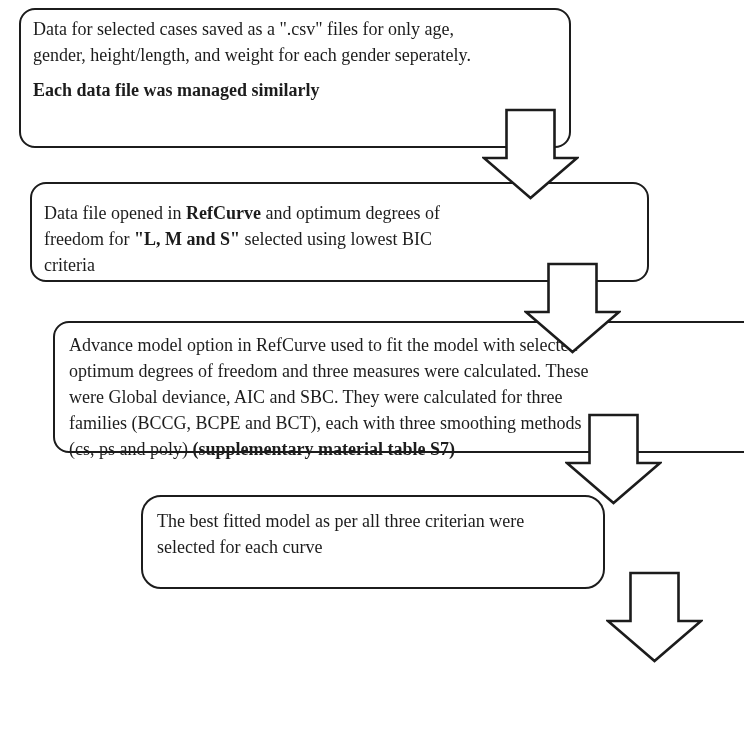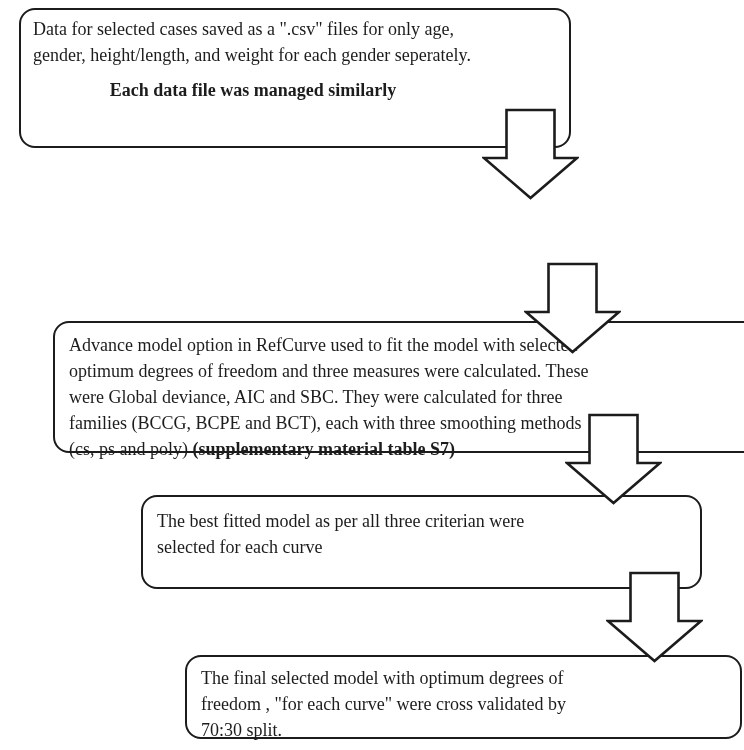--- a/index.html
+++ b/index.html
@@ -11,29 +11,29 @@
     color:var(--text); font-size:18px; line-height:26px;margin-left:9px;
   }
   .fbox {
     position:absolute; box-sizing:border-box;
     border:2.6px solid var(--line); border-radius:16px;
     background:var(--bg);
   }
   .fbox p { margin:0 0 9px 0; }
   .fbox p:last-child { margin-bottom:0; }
   .b { font-weight:bold; }
-  .center { text-align:center; }
+  .center { text-align:left; }
 
   .b1 { left:10px;  top:8px;   width:552px; height:140px; padding:6px 12px; }
   .b1 p { max-width:440px; }
   .b2 { left:21px;  top:182px; width:619px; height:100px; padding:16px 12px; }
   .b2 p { max-width:416px; }
   .b3 { left:44px;  top:321px; width:720px; height:132px; padding:9px 14px; }
   .b3 p { max-width:522px; }
-  .b4 { left:132px; top:495px; width:561px; height:94px;  padding:11px 14px; }
+  .b4 { left:132px; top:495px; width:464px; height:94px;  padding:11px 14px;border-radius:20px; }
   .b4 p { max-width:394px; }
   .b5 { left:176px; top:655px; width:557px; height:84px;  padding:8px 14px; }
   .b5 p { max-width:398px; }
 
   .arrow { position:absolute; }
   .arrow polygon { fill:var(--bg); stroke:var(--line); stroke-width:2.6; stroke-linejoin:miter; }
   .a1 { left:473px; top:108px; }
   .a2 { left:515px; top:262px; }
   .a3 { left:556px; top:413px; }
   .a4 { left:597px; top:571px; }
@@ -41,32 +41,32 @@
 </head>
 <body>
 
 <div class="canvas">
 
   <div class="fbox b1">
     <p><span>Data for selected cases saved as a ".csv" files for only age, gender, height/length, and weight for each gender seperately.</span></p>
     <p class="center"><span class="b">Each data file was managed similarly</span></p>
   </div>
 
+  <div class="fbox b2">
+    <p><span>Data file opened in </span><span class="b">RefCurve</span><span> and optimum degrees of freedom for </span><span class="b">"L, M and S"</span><span> selected using lowest BIC criteria</span></p>
+  </div>
 
   <div class="fbox b3">
     <p><span>Advance model option in RefCurve used to fit the model with selected optimum degrees of freedom and three measures were calculated. These were Global deviance, AIC and SBC. They were calculated for three families (BCCG, BCPE and BCT), each with three smoothing methods (cs, ps and poly) </span><span class="b">(supplementary material table S7)</span></p>
   </div>
 
   <div class="fbox b4">
     <p><span>The best fitted model as per all three criterian were selected for each curve</span></p>
   </div>
 
-  <div class="fbox b5">
-    <p><span>The final selected model with optimum degrees of freedom , "for each curve" were cross validated by 70:30 split.</span></p>
-  </div>
 
   <svg class="arrow a1" width="97" height="92" viewBox="0 0 97 92" aria-hidden="true">
     <polygon points="24.5,2 72.5,2 72.5,50 95,50 48.5,90 2,50 24.5,50"></polygon>
   </svg>
   <svg class="arrow a2" width="97" height="92" viewBox="0 0 97 92" aria-hidden="true">
     <polygon points="24.5,2 72.5,2 72.5,50 95,50 48.5,90 2,50 24.5,50"></polygon>
   </svg>
   <svg class="arrow a3" width="97" height="92" viewBox="0 0 97 92" aria-hidden="true">
     <polygon points="24.5,2 72.5,2 72.5,50 95,50 48.5,90 2,50 24.5,50"></polygon>
   </svg>

